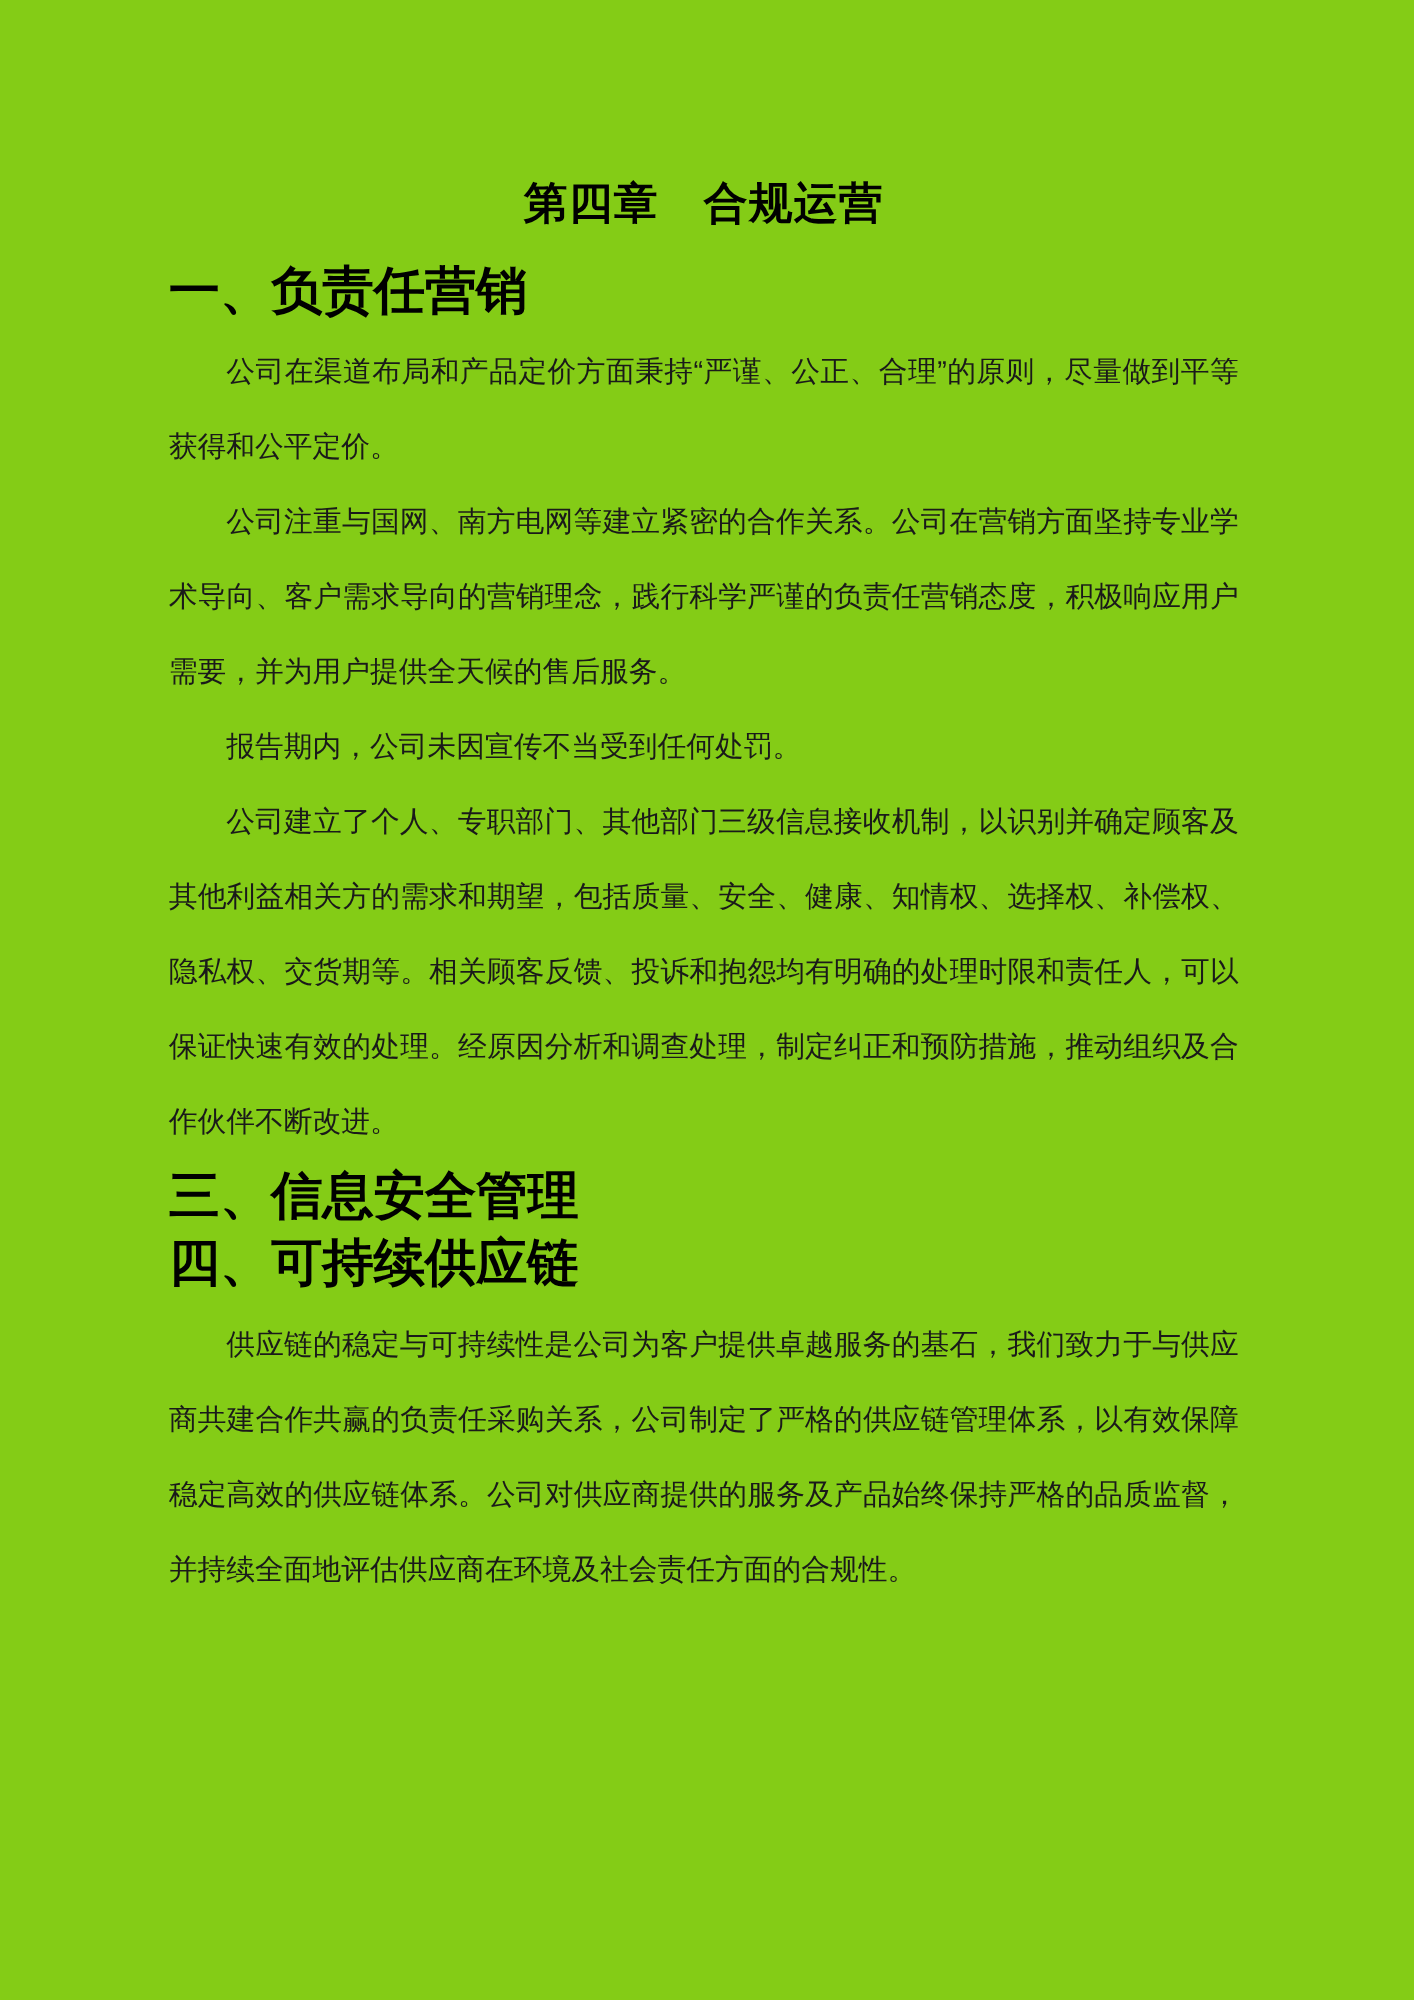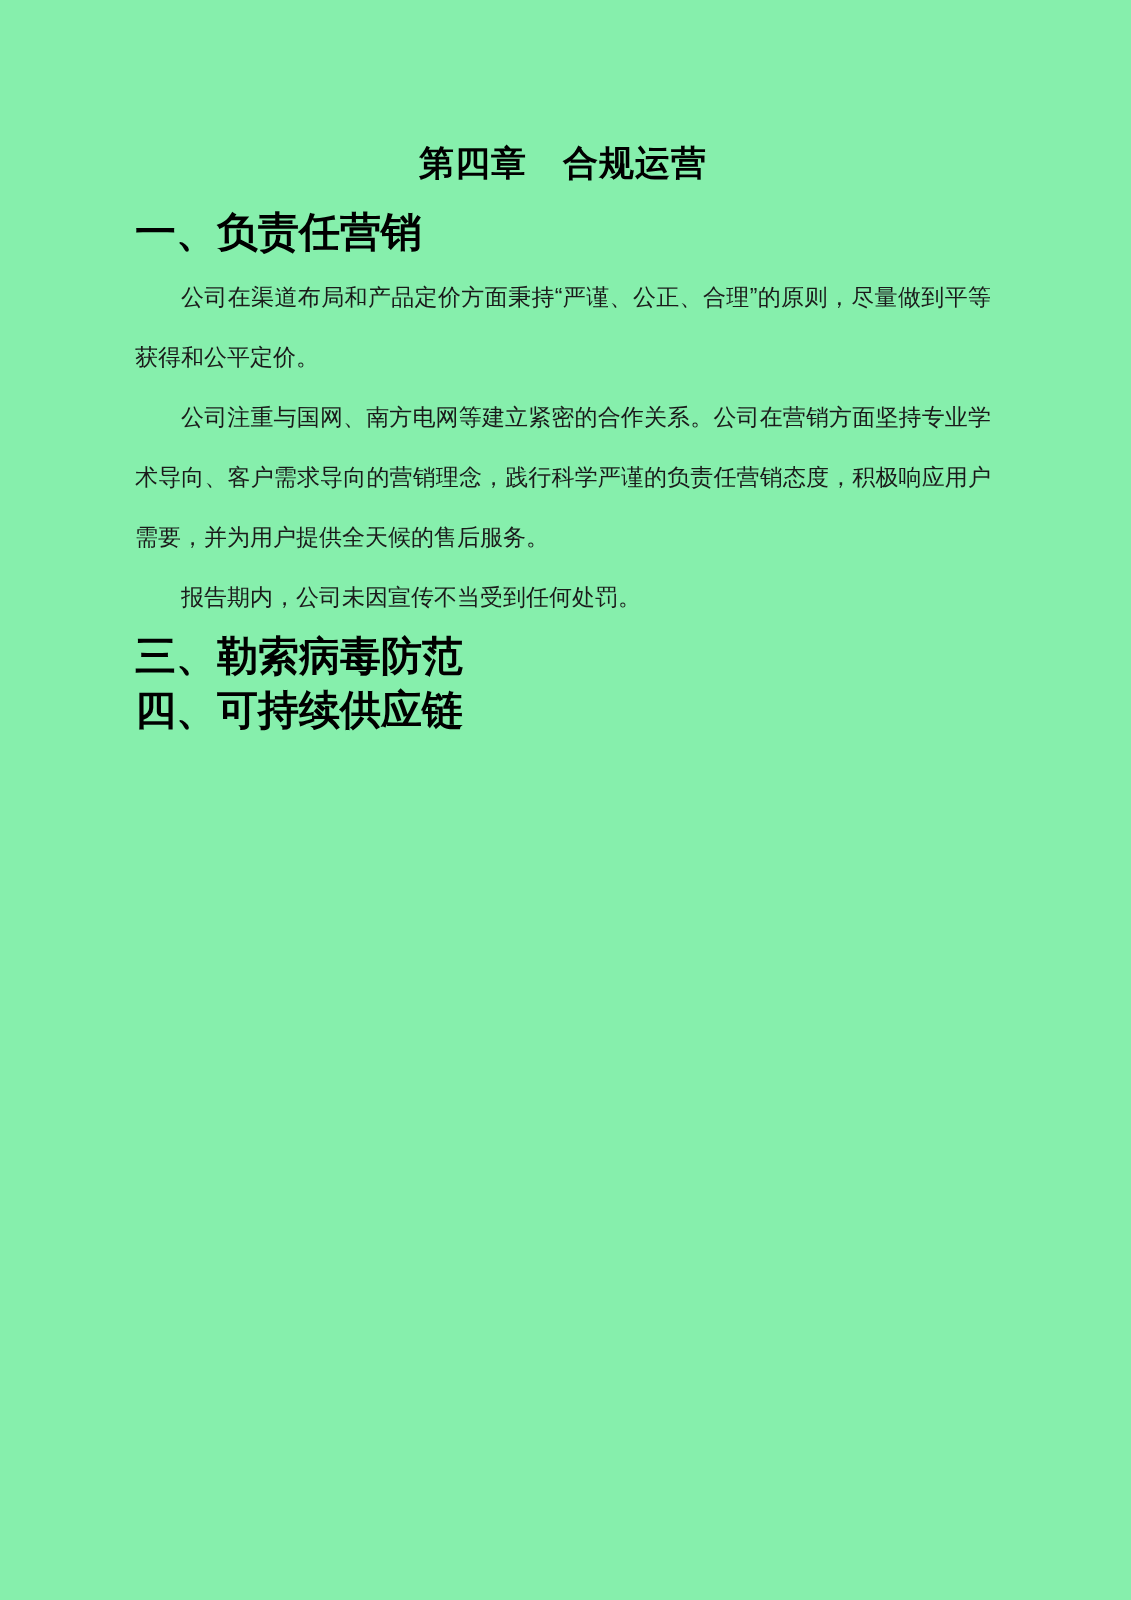--- a/index.html
+++ b/index.html
@@ -4,21 +4,21 @@
 <style>
   html, body {
     margin: 0;
     padding: 0;
     background: #ffffff;
   }
   .page {
     position: relative;
     width: 1131px;
     height: 1600px;
-    background: #86efac;
+    background: #84cc16;
     box-sizing: border-box;
     padding: 143px 140px 0 135px;
     overflow: hidden;
     font-family: "Liberation Sans", sans-serif;
   }
   .doc-title {
     margin: 0 0 30px 0;
     font-size: 35px;
     line-height: 40px;
     font-weight: bold;
@@ -46,16 +46,18 @@
 </head>
 <body>
 
 <div class="page">
   <h1 class="doc-title">第四章　合规运营</h1>
   <div id="sections">
       <h2 class="sec-heading">一、负责任营销</h2>
       <p class="body-para">公司在渠道布局和产品定价方面秉持“严谨、公正、合理”的原则，尽量做到平等获得和公平定价。</p>
       <p class="body-para">公司注重与国网、南方电网等建立紧密的合作关系。公司在营销方面坚持专业学术导向、客户需求导向的营销理念，践行科学严谨的负责任营销态度，积极响应用户需要，并为用户提供全天候的售后服务。</p>
       <p class="body-para">报告期内，公司未因宣传不当受到任何处罚。</p>
-      <h2 class="sec-heading">三、勒索病毒防范</h2>
+      <p class="body-para">公司建立了个人、专职部门、其他部门三级信息接收机制，以识别并确定顾客及其他利益相关方的需求和期望，包括质量、安全、健康、知情权、选择权、补偿权、隐私权、交货期等。相关顾客反馈、投诉和抱怨均有明确的处理时限和责任人，可以保证快速有效的处理。经原因分析和调查处理，制定纠正和预防措施，推动组织及合作伙伴不断改进。</p>
+      <h2 class="sec-heading">三、信息安全管理</h2>
       <h2 class="sec-heading">四、可持续供应链</h2>
+      <p class="body-para">供应链的稳定与可持续性是公司为客户提供卓越服务的基石，我们致力于与供应商共建合作共赢的负责任采购关系，公司制定了严格的供应链管理体系，以有效保障稳定高效的供应链体系。公司对供应商提供的服务及产品始终保持严格的品质监督，并持续全面地评估供应商在环境及社会责任方面的合规性。</p>
     </div>
 </div>
 
 </body></html>

